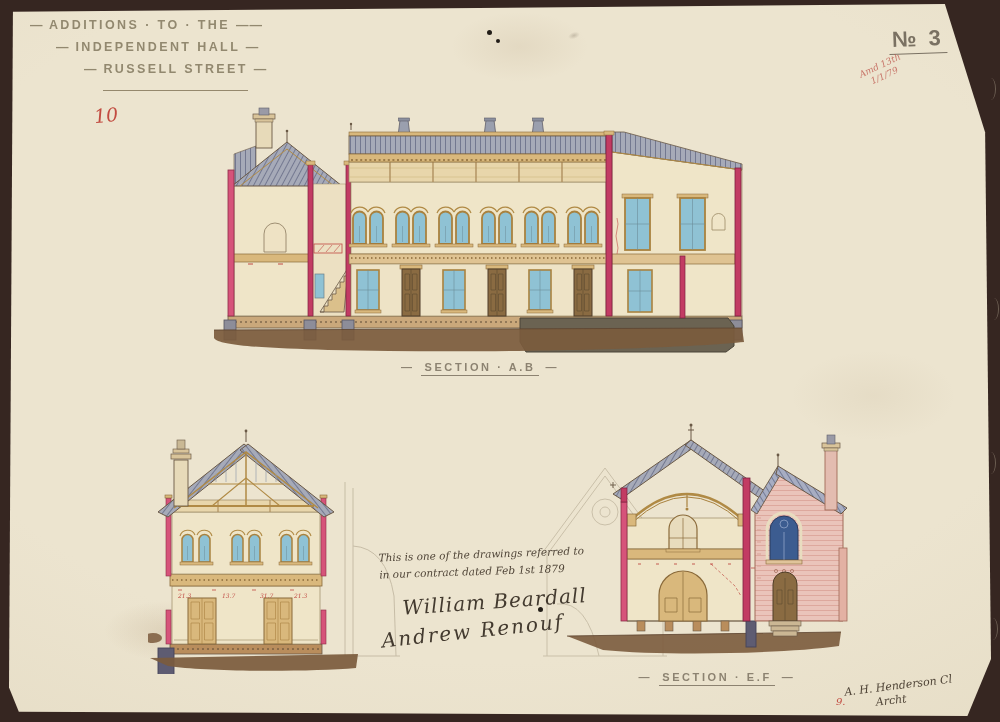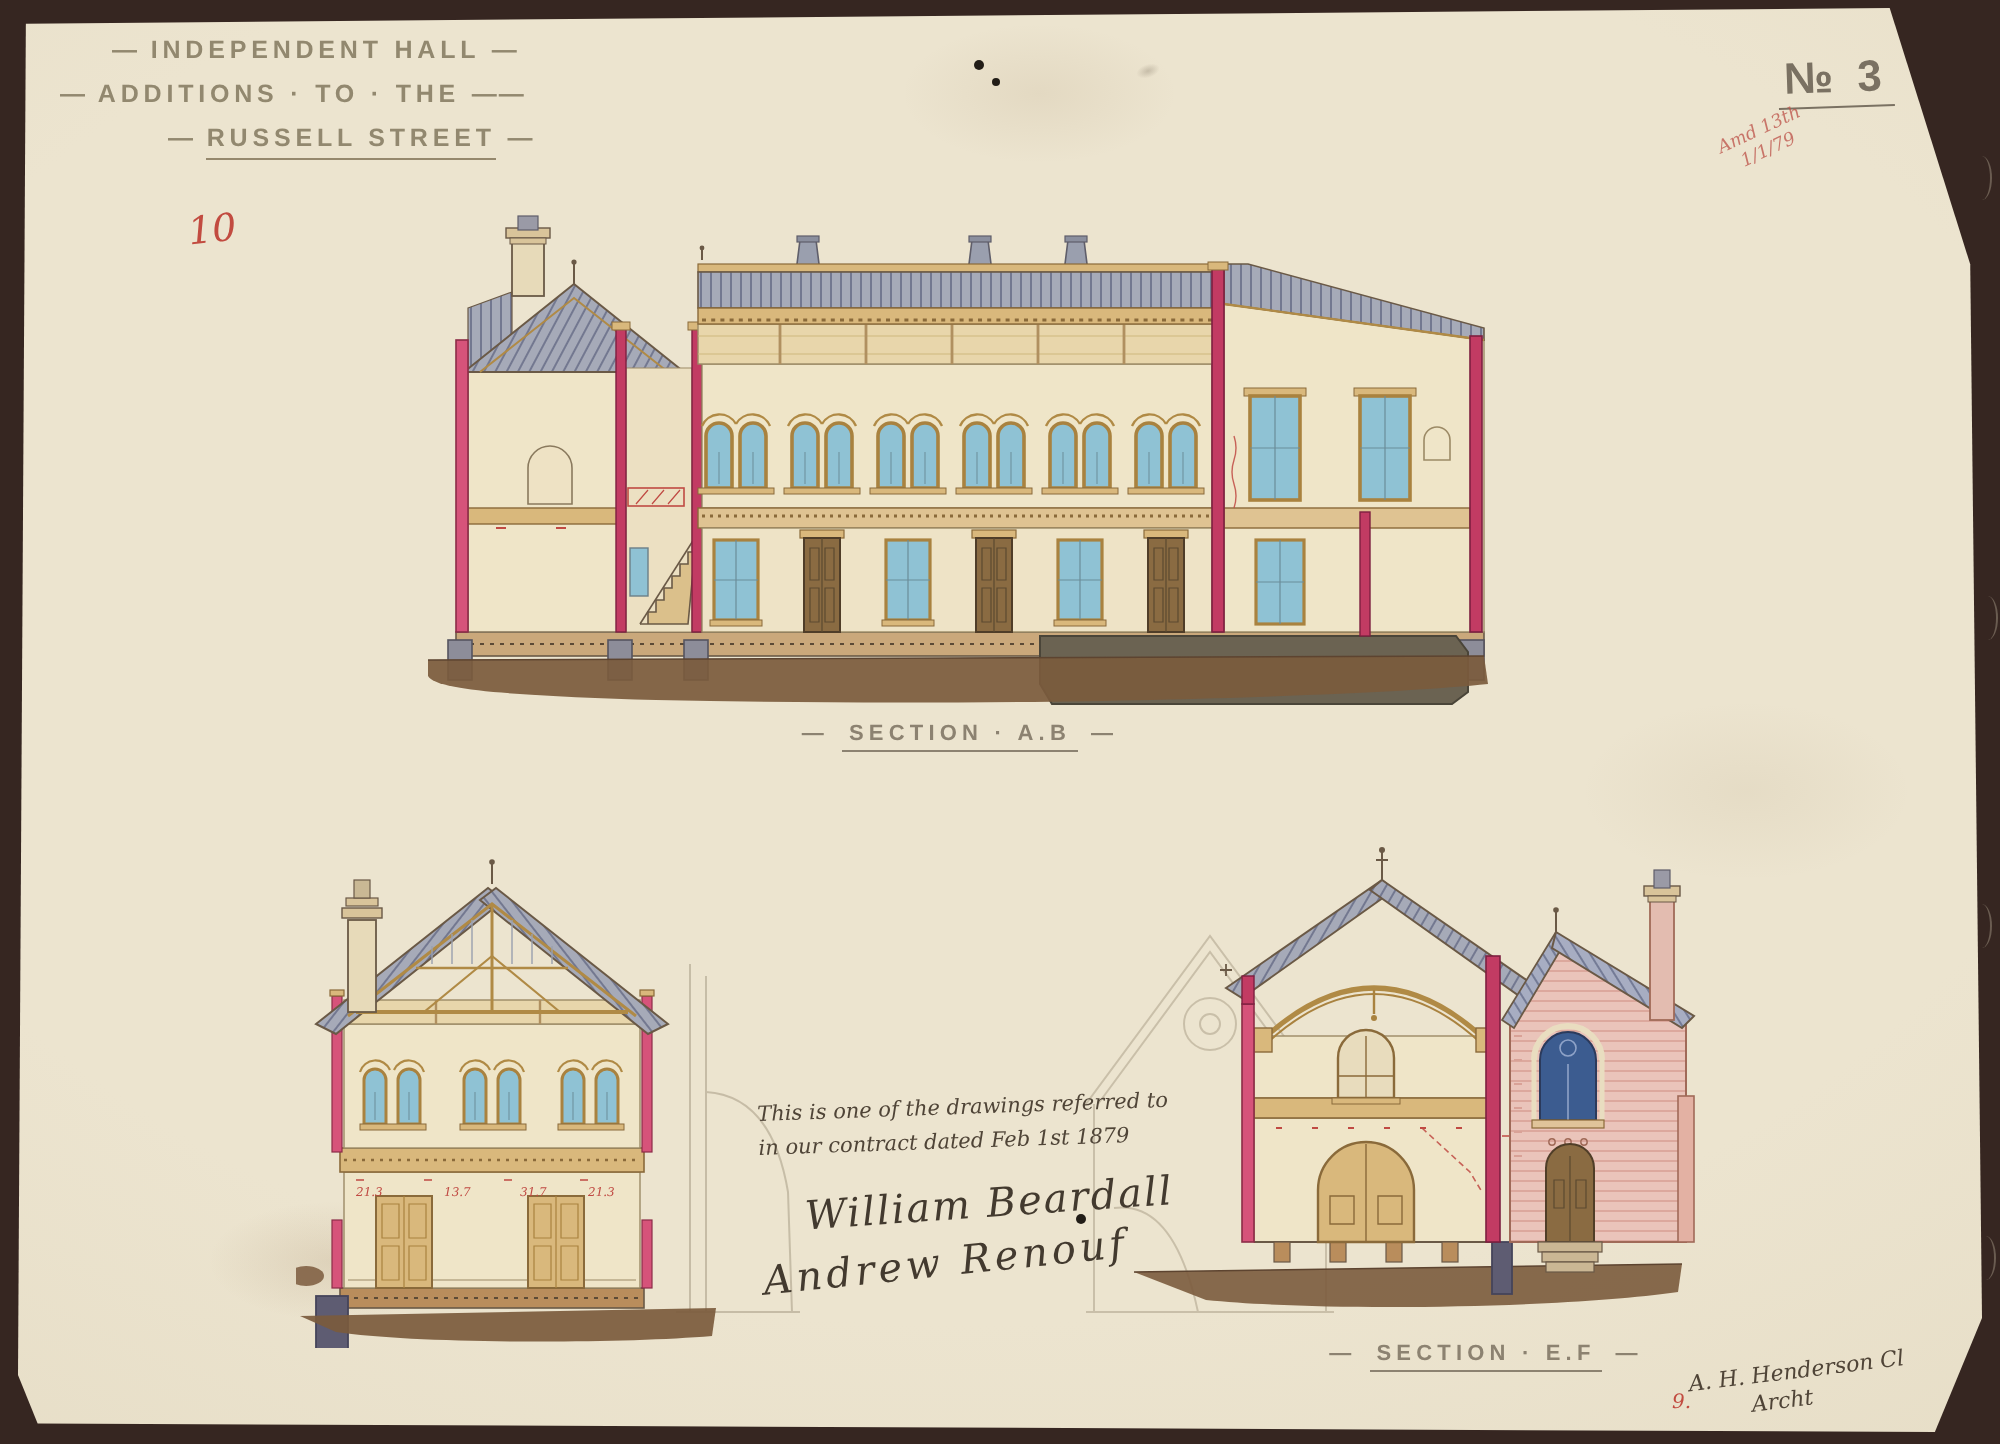--- a/index.html
+++ b/index.html
@@ -13,21 +13,21 @@
       radial-gradient(10% 7% at 52% 6%, rgba(150,120,80,.10), transparent 70%),
       radial-gradient(12% 9% at 88% 55%, rgba(150,125,85,.08), transparent 70%),
       radial-gradient(130% 112% at 48% 42%, #ece4cf 45%, #e6ddc6 70%, #dcd2b9 92%, #d0c4a9 100%);
   }
   .scratch{position:absolute;border-right:1.5px solid rgba(228,218,192,.30);border-radius:50%;width:9px;height:22px;}
   .title-block{position:absolute;left:30px;top:18px;color:#83795f;}
   .t-line{white-space:nowrap;font-size:12.5px;letter-spacing:2.4px;margin-bottom:8px;font-weight:bold;opacity:.85;}
   .t-line .dash{letter-spacing:1px;}
   .t-l2{margin-left:26px;}
   .t-l3{margin-left:54px;}
-  .t-l3 .t-text{border-bottom:1.2px solid #87795c;padding-bottom:3px;}
+  .t-l3 .t-text{border-bottom:1.2px solid #87795c;padding-bottom:14px;}
   .sheet-no{position:absolute;left:889px;top:26px;font-size:22px;letter-spacing:3px;color:#6e6557;
     border-bottom:1.6px solid #6e6557;padding:0 3px 1px;transform:rotate(-2deg);font-weight:bold;opacity:.9;}
   .red-stamp{position:absolute;left:860px;top:60px;transform:rotate(-25deg);color:#bc5047;
     font:italic 9px/1.2 "DejaVu Serif",serif;opacity:.75;text-align:center;}
   .folio{position:absolute;left:94px;top:104px;font:italic 19px "DejaVu Serif",serif;color:#c24b40;transform:rotate(-6deg);}
   .dot{position:absolute;background:#221d17;border-radius:50%;}
   .smudge{position:absolute;width:16px;height:9px;border-radius:50%;transform:rotate(-18deg);opacity:.45;
     background:radial-gradient(closest-side,#9a8f7c,transparent 75%);}
   .fig{position:absolute;}
   .caption{position:absolute;color:#7c7261;font-size:11px;letter-spacing:2.6px;text-align:center;
@@ -49,22 +49,22 @@
 <div id="canvas">
 
   <div class="sheet"></div>
 
   <div class="scratch" style="left:986px;top:78px;"></div>
   <div class="scratch" style="left:989px;top:298px;"></div>
   <div class="scratch" style="left:986px;top:452px;"></div>
   <div class="scratch" style="left:988px;top:618px;"></div>
 
   <div class="title-block">
+    <div class="t-line t-l1"><span class="dash">—</span> <span class="t-text">ADDITIONS · TO · THE</span> <span class="dash">——</span></div>
     <div class="t-line t-l2"><span class="dash">—</span> <span class="t-text">INDEPENDENT HALL</span> <span class="dash">—</span></div>
-    <div class="t-line t-l1"><span class="dash">—</span> <span class="t-text">ADDITIONS · TO · THE</span> <span class="dash">——</span></div>
     <div class="t-line t-l3"><span class="dash">—</span> <span class="t-text">RUSSELL STREET</span> <span class="dash">—</span></div>
   </div>
 
   <div class="sheet-no">№ 3</div>
 
   <div class="red-stamp">
     <div>Amd 13th</div>
     <div>1/1/79</div>
   </div>
 
@@ -408,21 +408,21 @@
       <rect x="282" y="30" width="12" height="62" fill="#e3bcb0" stroke="#a06a58" stroke-width="0.9"></rect>
       <rect x="279" y="25" width="18" height="5" fill="#d9c49a" stroke="#6a5946" stroke-width="0.7"></rect>
       <rect x="281" y="30" width="14" height="3" fill="#d9c49a" stroke="#6a5946" stroke-width="0.5"></rect>
       <rect x="284" y="17" width="8" height="9" fill="#9a9aa6" stroke="#5f5e6a" stroke-width="0.6"></rect>
       <rect x="296" y="130" width="8" height="73" fill="#e3b1a3" stroke="#a06a58" stroke-width="0.8"></rect>
       <path d="M214 100 h4 M214 112 h4 M214 124 h4 M214 136 h4 M214 148 h4 M214 160 h4" stroke="#d9a297" stroke-width="1"></path>
     </g>
   </svg>
   </figure>
 
-  <div class="caption" style="left:623px;top:671px;width:240px;">
+  <div class="caption" style="left:597px;top:671px;width:240px;">
     <span class="dash">—</span><span class="cap-text">SECTION · E.F</span><span class="dash">—</span>
   </div>
 
   <div class="note">
     <div class="note-line">This is one of the drawings referred to</div>
     <div class="note-line">in our contract dated Feb 1st 1879</div>
     <div class="sig sig1">William Beardall</div>
     <div class="sig sig2">Andrew Renouf</div>
   </div>
 

